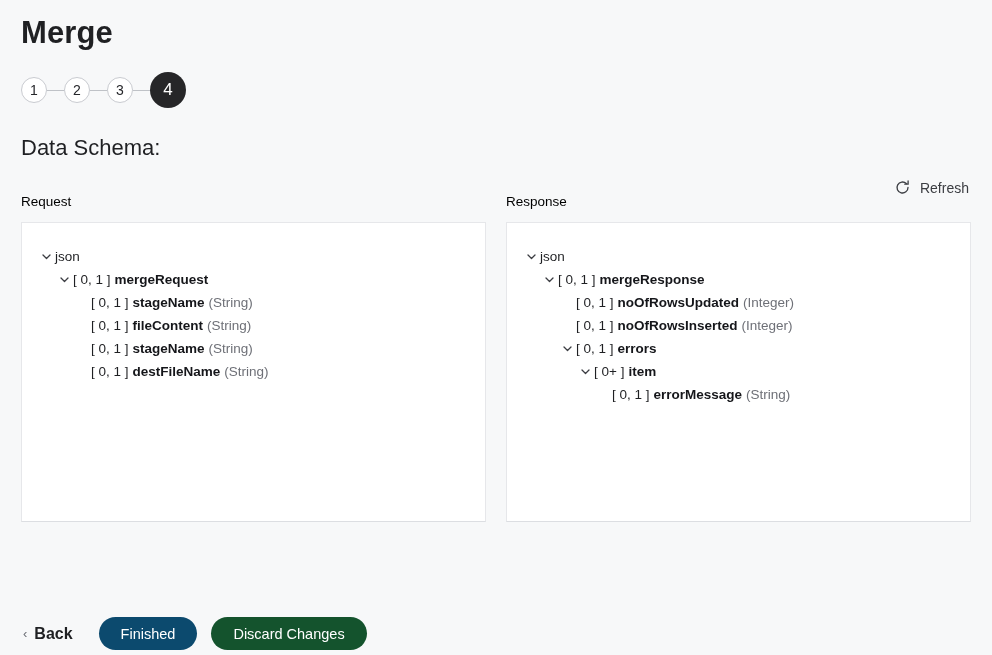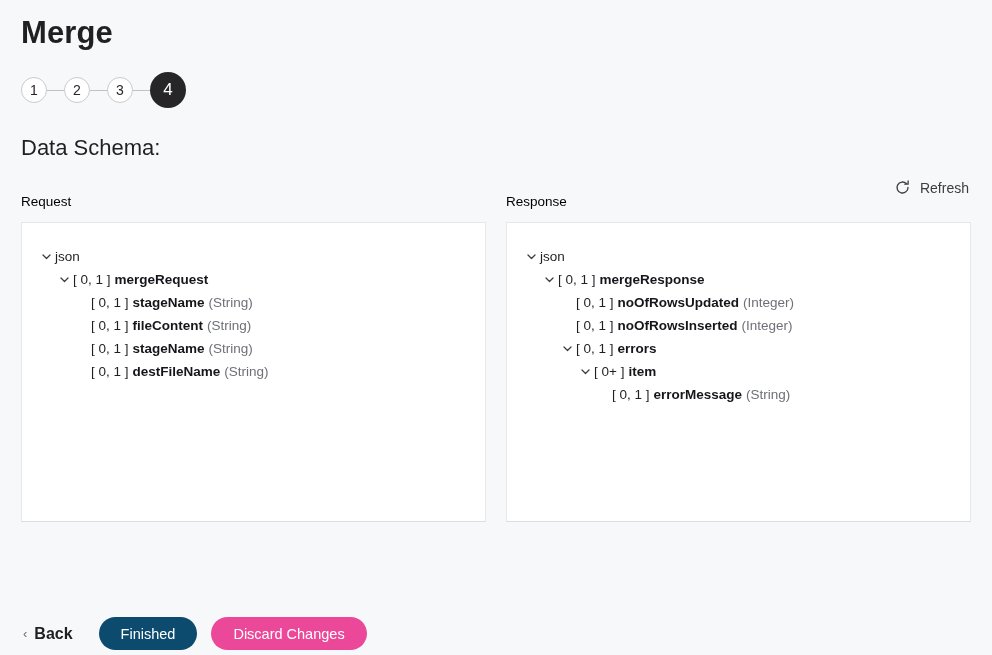--- a/index.html
+++ b/index.html
@@ -205,21 +205,21 @@
     border: none;
     border-radius: 18px;
     height: 33px;
     color: #ffffff;
     font-family: "Liberation Sans", sans-serif;
     font-size: 14.5px;
     cursor: pointer;
     padding: 0 22px;
   }
   .pill.primary { background: #0c4a6e; margin-right: 14px; }
-  .pill.secondary { background: #ec4899; }
+  .pill.secondary { background: #14532d; }
 </style>
 </head>
 <body>
 
 <div class="page">
 
 
   <h1 class="page-title">Merge</h1>
 
   <div class="stepper" id="stepper">

